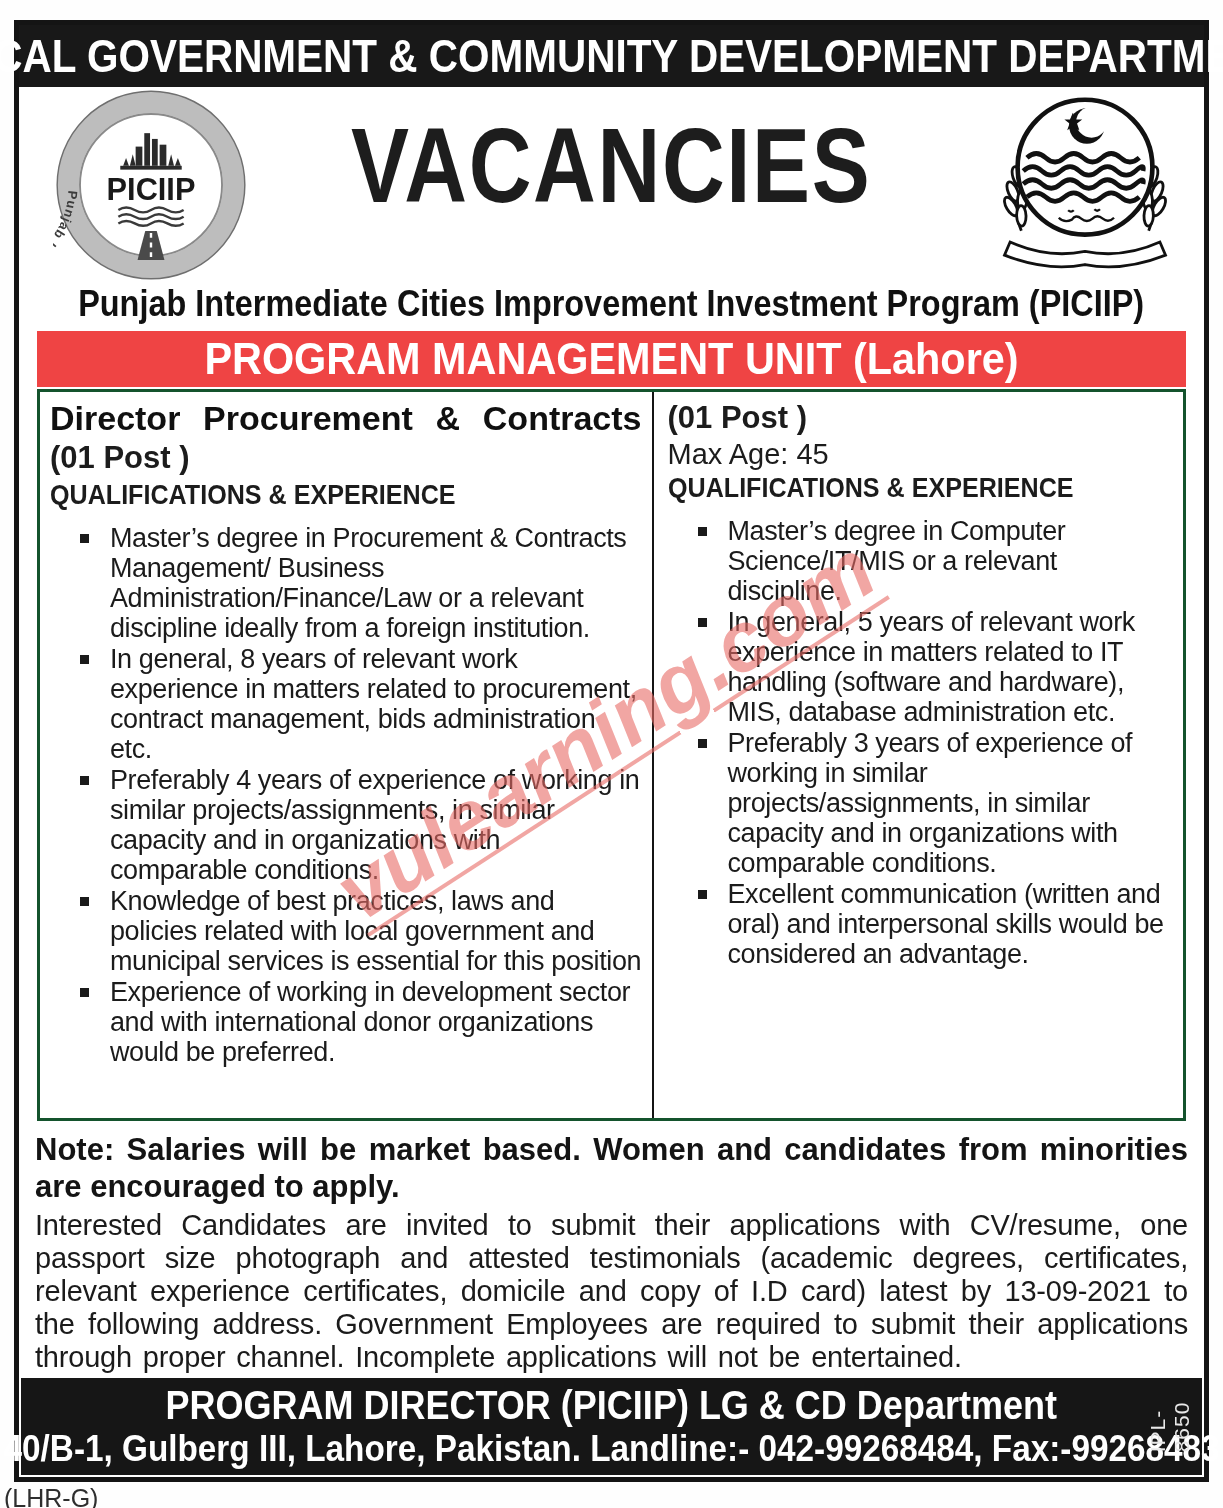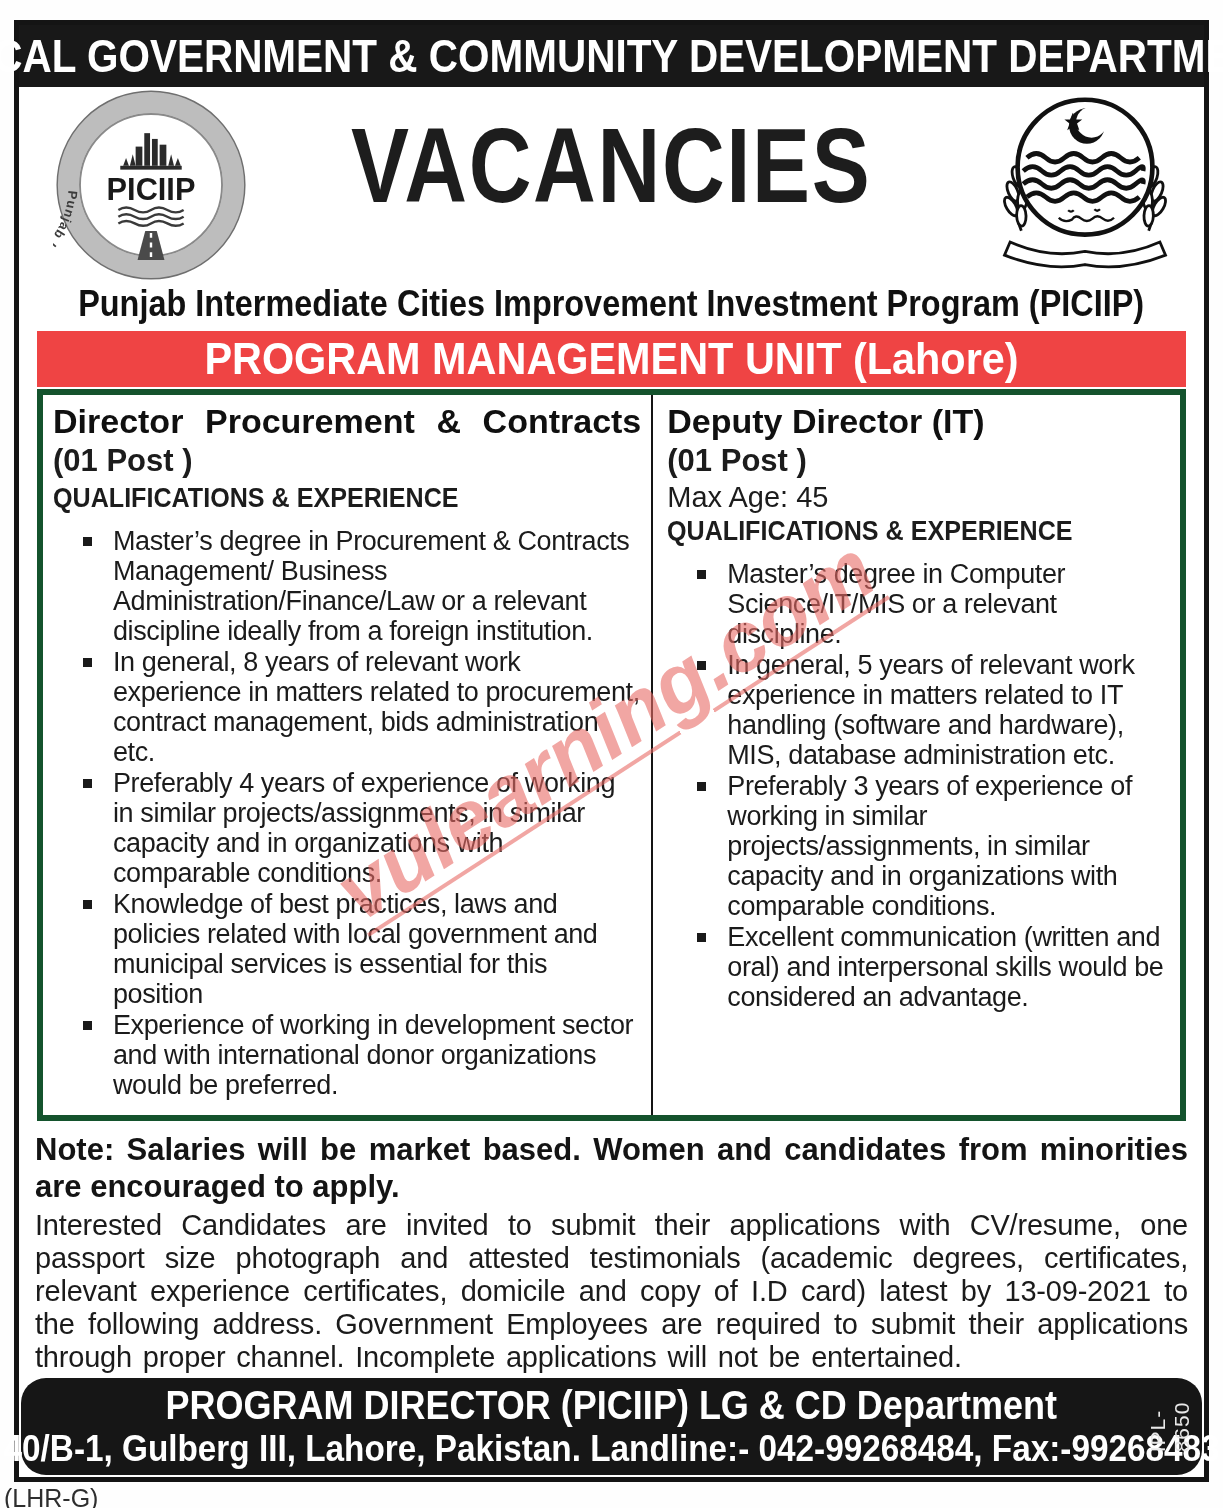--- a/index.html
+++ b/index.html
@@ -39,21 +39,21 @@
     margin:12px 18px 0 18px;height:56px;background:#ef4444;
     display:flex;align-items:center;justify-content:center;
   }
   .pmu-banner span{
     color:#fff;font-weight:bold;font-size:45px;white-space:nowrap;
     transform:scaleX(0.92);transform-origin:center;
   }
   
   .columns{
     margin:2px 18px 0 18px;height:732px;box-sizing:border-box;
-    border:6px solid #14532d;display:flex;background:#fff;
+    border:3px solid #14532d;display:flex;background:#fff;
   }
   .col{box-sizing:border-box;padding:6px 10px 0 10px;}
   .col.left{width:53.5%;}
   .col.right{width:46.5%;border-left:2px solid #141414;padding-left:14px;}
   .pos-title{
     font-size:34px;font-weight:bold;line-height:40px;color:#101010;
     text-align:justify;text-align-last:justify;
   }
   .pos-title.nojustify{text-align:left;text-align-last:left;}
   .post-count{font-size:31px;font-weight:bold;line-height:40px;}
@@ -77,21 +77,21 @@
     font-size:31px;font-weight:bold;line-height:37px;color:#141414;
     text-align:justify;
   }
   .apply-text{
     margin-top:4px;font-size:29px;line-height:33px;letter-spacing:-0.2px;
     word-spacing:3px;text-align:justify;color:#1b1b1b;
   }
   
   .footer-bar{
     position:absolute;left:2px;right:2px;bottom:2px;height:97px;background:#161616;
-    display:flex;flex-direction:column;align-items:center;justify-content:center;border-radius:25px;
+    display:flex;flex-direction:column;align-items:center;justify-content:center;
   }
   .footer-line1 span{
     display:inline-block;color:#fff;font-weight:bold;font-size:40px;white-space:nowrap;
     transform:scaleX(0.9);transform-origin:center;
   }
   .footer-line2 span{
     display:inline-block;color:#fff;font-weight:bold;font-size:37px;white-space:nowrap;
     transform:scaleX(0.9);transform-origin:center;
   }
   .ipl-code{
@@ -226,21 +226,20 @@
         <ul class="reqs">
           <li>Master’s degree in Procurement &amp; Contracts Management/ Business Administration/Finance/Law or a relevant discipline ideally from a foreign institution.</li>
           <li>In general, 8 years of relevant work experience in matters related to procurement, contract management, bids administration etc.</li>
           <li>Preferably 4 years of experience of working in similar projects/assignments, in similar capacity and in organizations with comparable conditions.</li>
           <li>Knowledge of best practices, laws and policies related with local government and municipal services is essential for this position</li>
           <li>Experience of working in development sector and with international donor organizations would be preferred.</li>
         </ul>
       </div>
 
       <div class="col right">
-        <div class="pos-title nojustify">Deputy Director (IT)</div>
         <div class="post-count">(01 Post )</div>
         <div class="max-age">Max Age: 45</div>
         <div class="qual-heading">
           <span>QUALIFICATIONS &amp; EXPERIENCE</span>
         </div>
         <ul class="reqs">
           <li>Master’s degree in Computer Science/IT/MIS or a relevant discipline.</li>
           <li>In general, 5 years of relevant work experience in matters related to IT handling (software and hardware), MIS, database administration etc.</li>
           <li>Preferably 3 years of experience of working in similar projects/assignments, in similar capacity and in organizations with comparable conditions.</li>
           <li>Excellent communication (written and oral) and interpersonal skills would be considered an advantage.</li>

